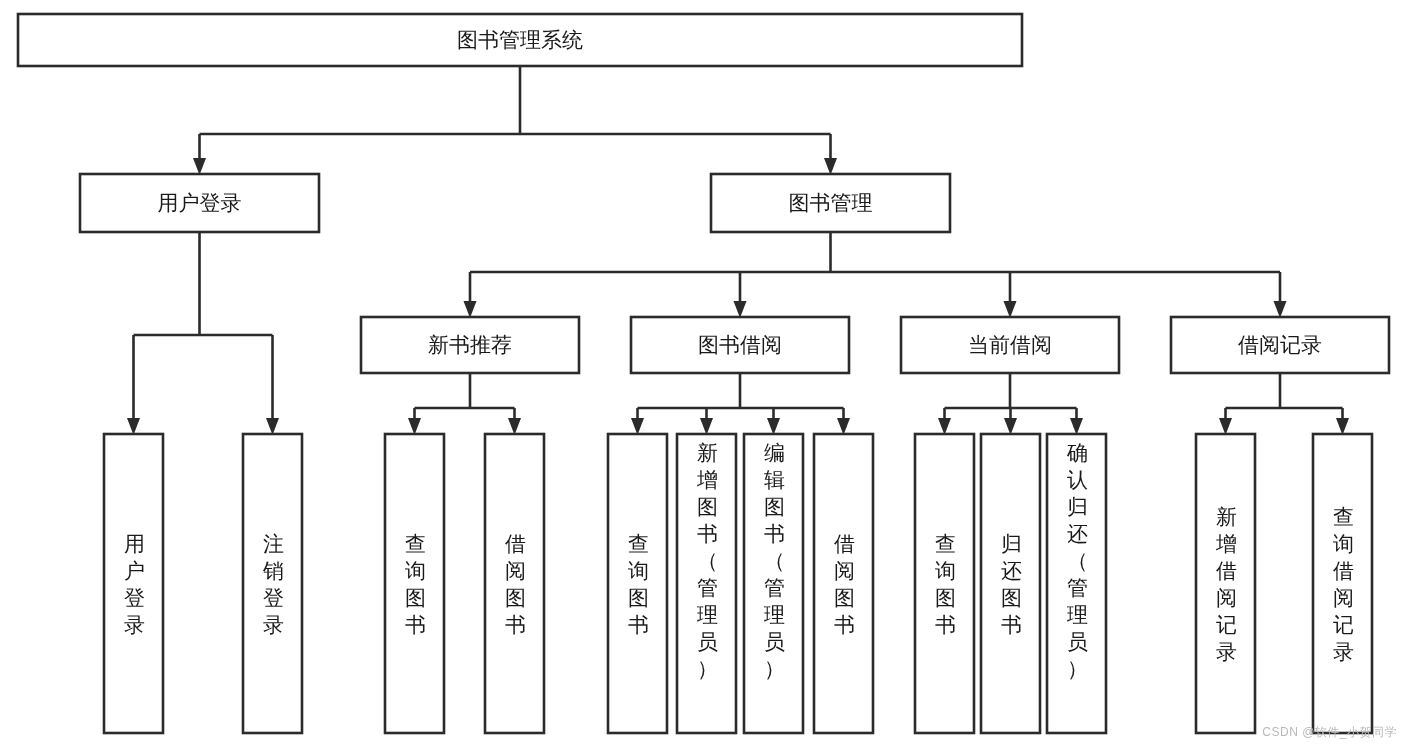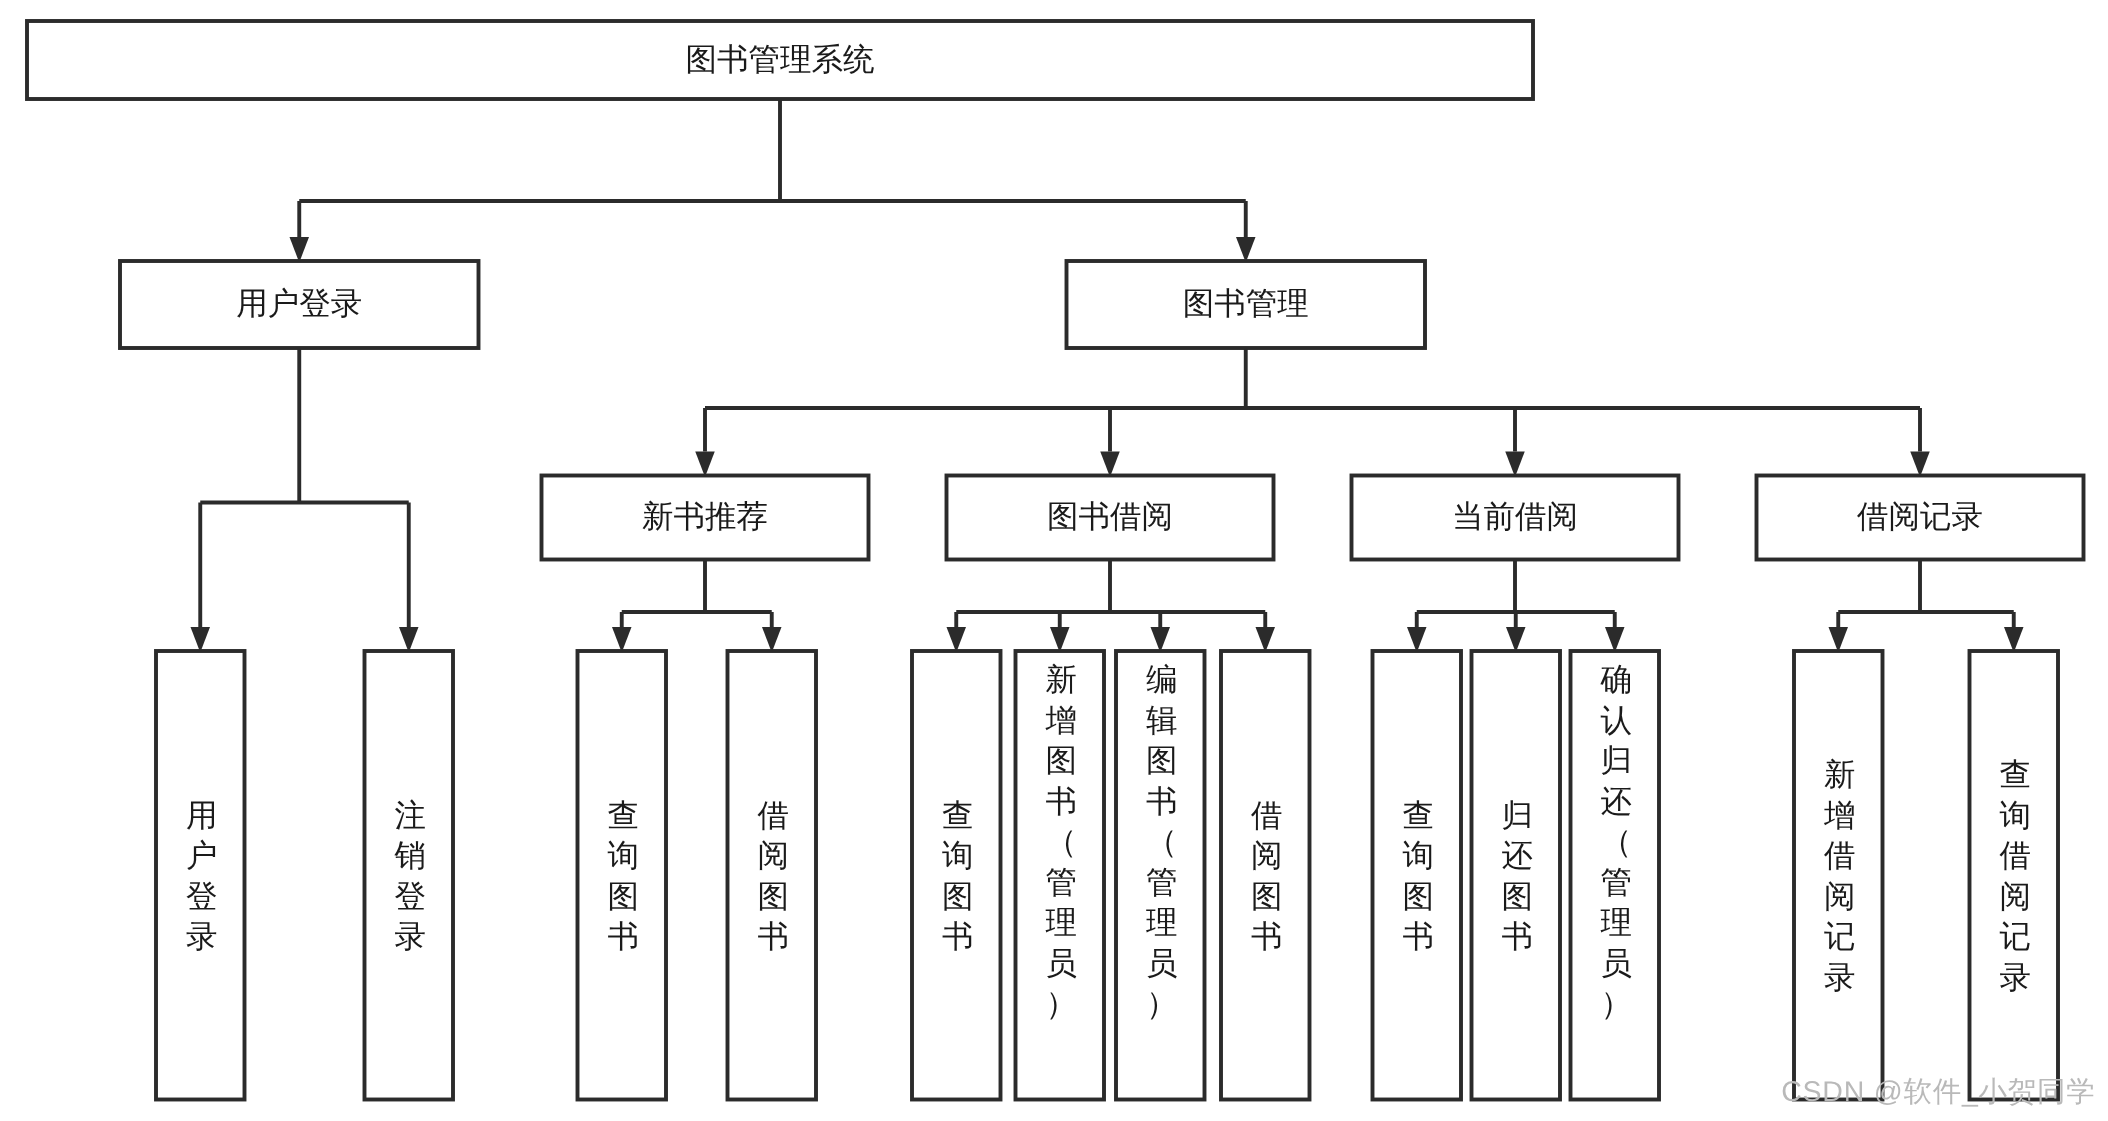--- a/index.html
+++ b/index.html
@@ -54,21 +54,21 @@
   }
   .arrow-head {
     fill: #2b2b2b;
     stroke: none;
   }
   .watermark {
     position: absolute;
     right: 8px;
     bottom: 6px;
     font-family: "Liberation Sans", "DejaVu Sans", sans-serif;
-    font-size: 19px;
+    font-size: 12px;
     color: #b9b9b9;
     white-space: nowrap;
     letter-spacing: 0.5px;
     user-select: none;
   }
 </style>
 </head>
 <body>
 
 <div id="diagram-root">

